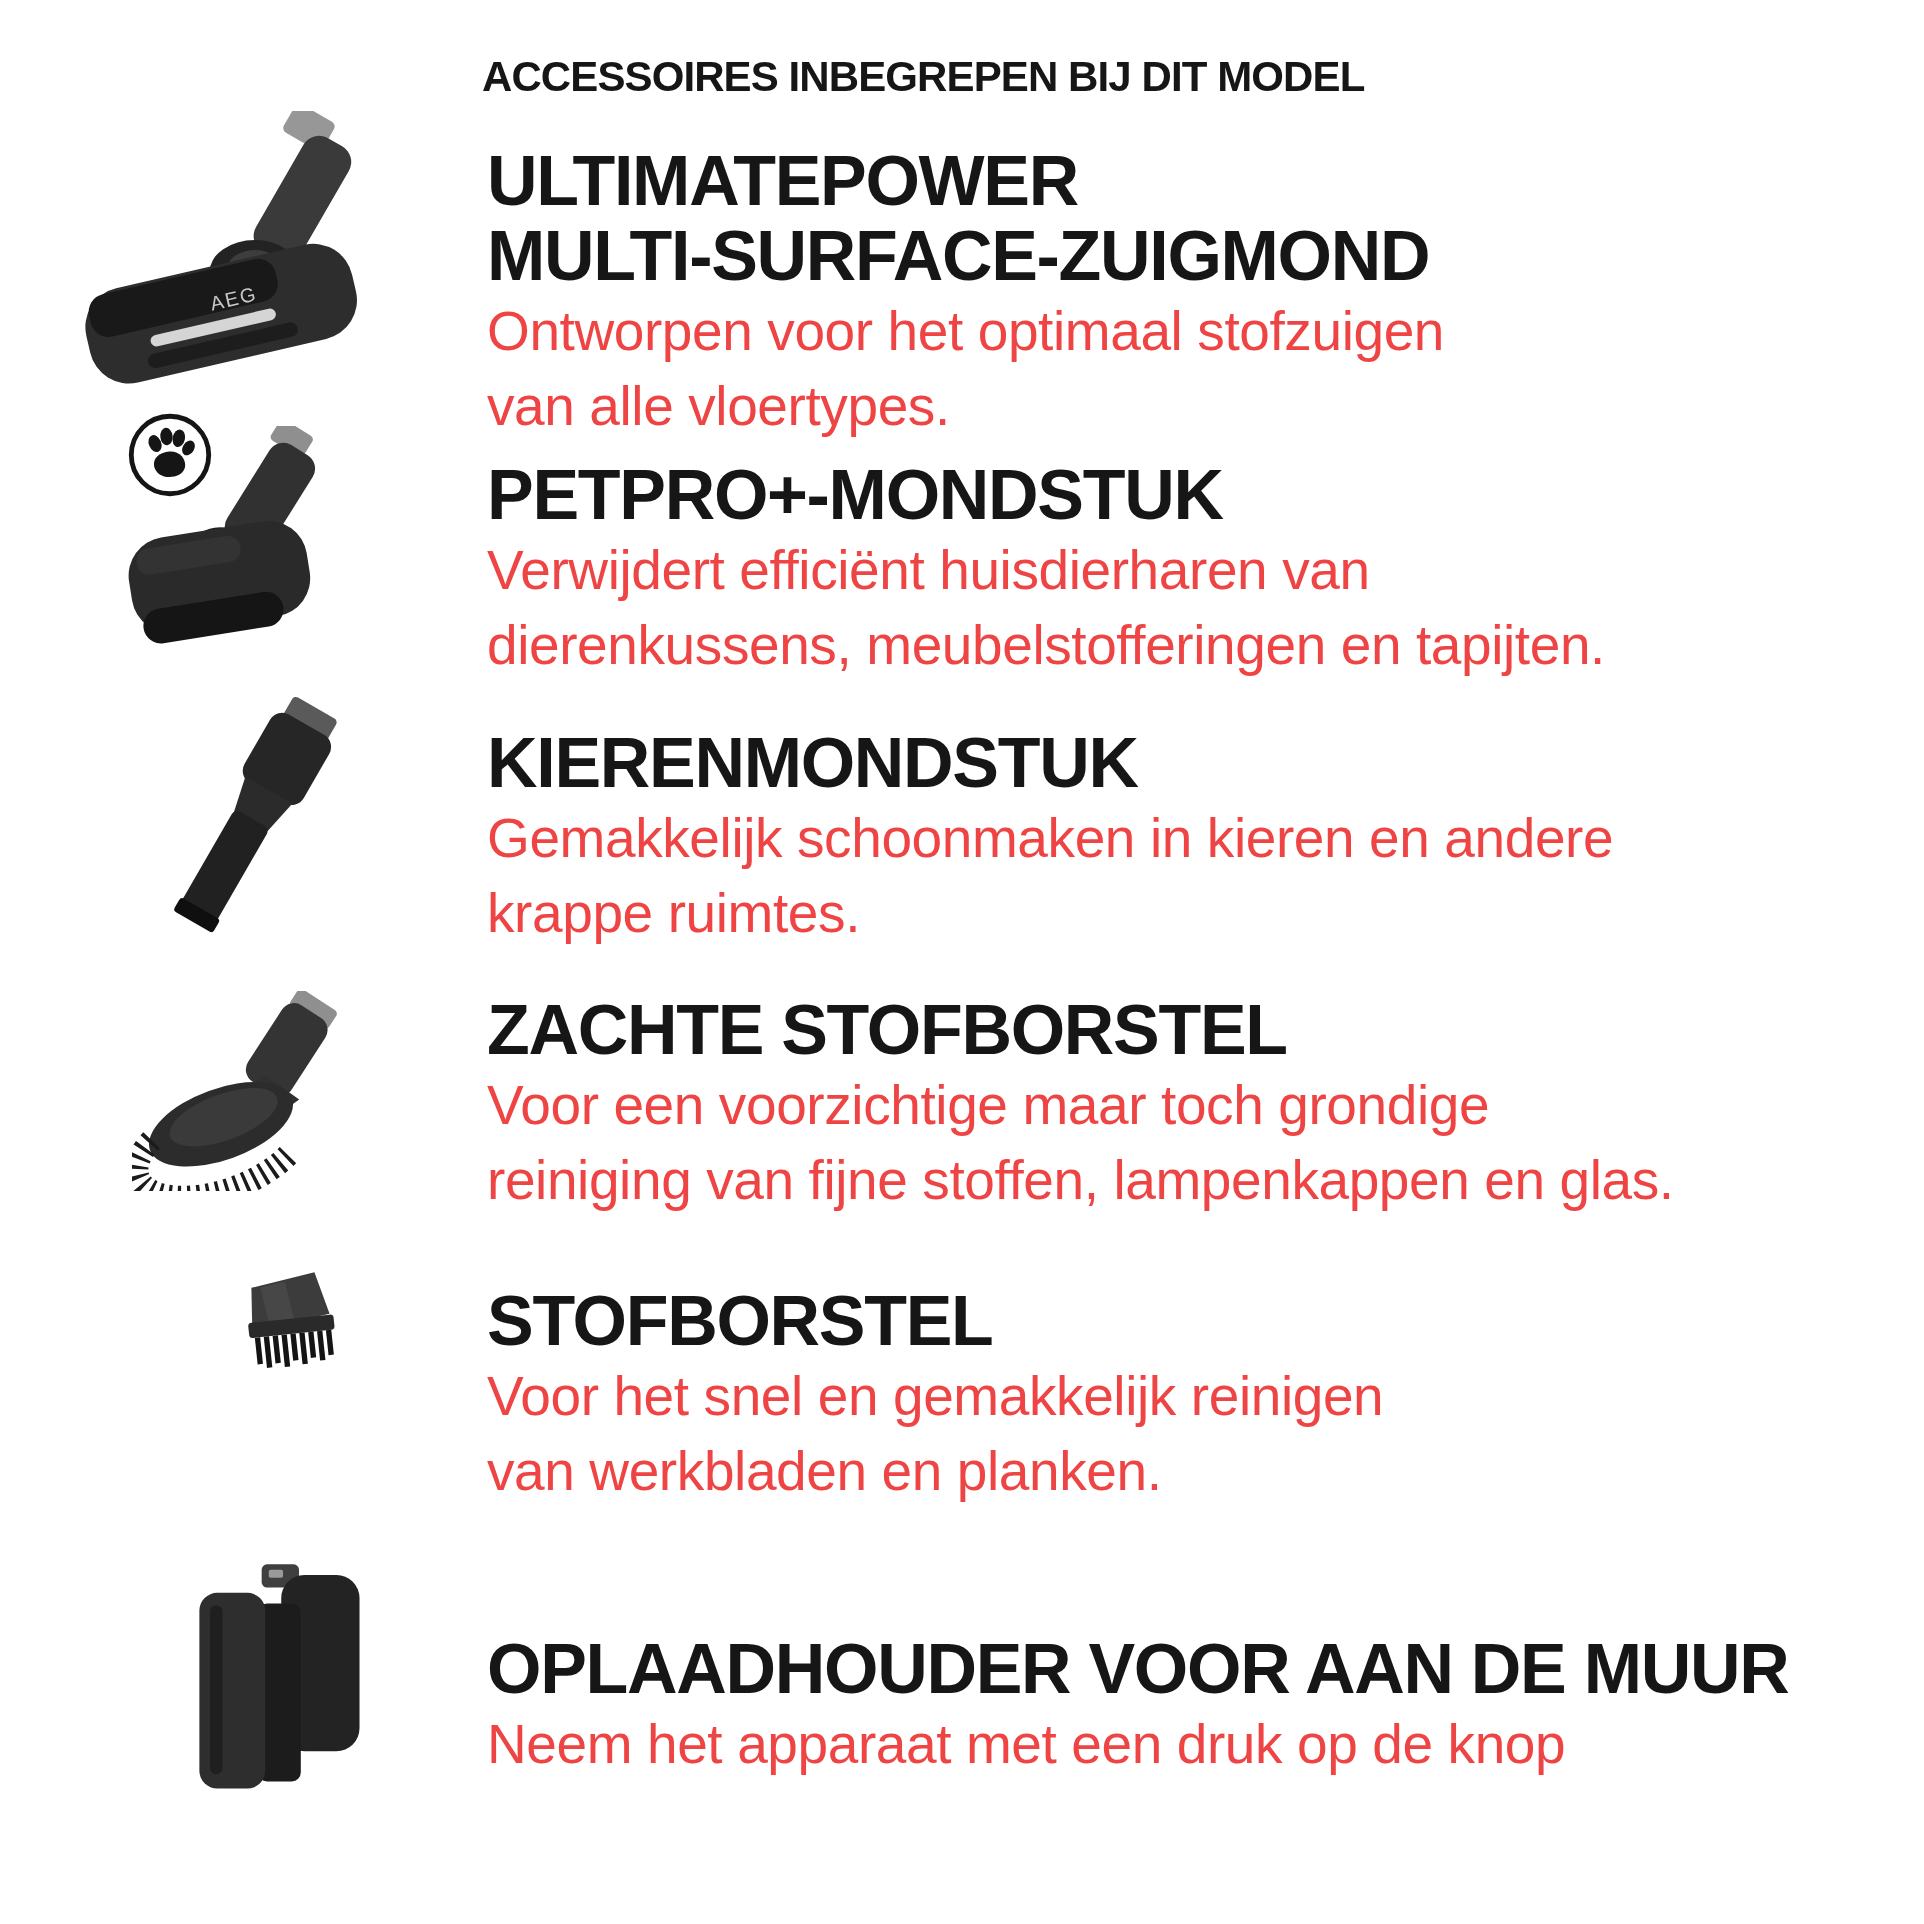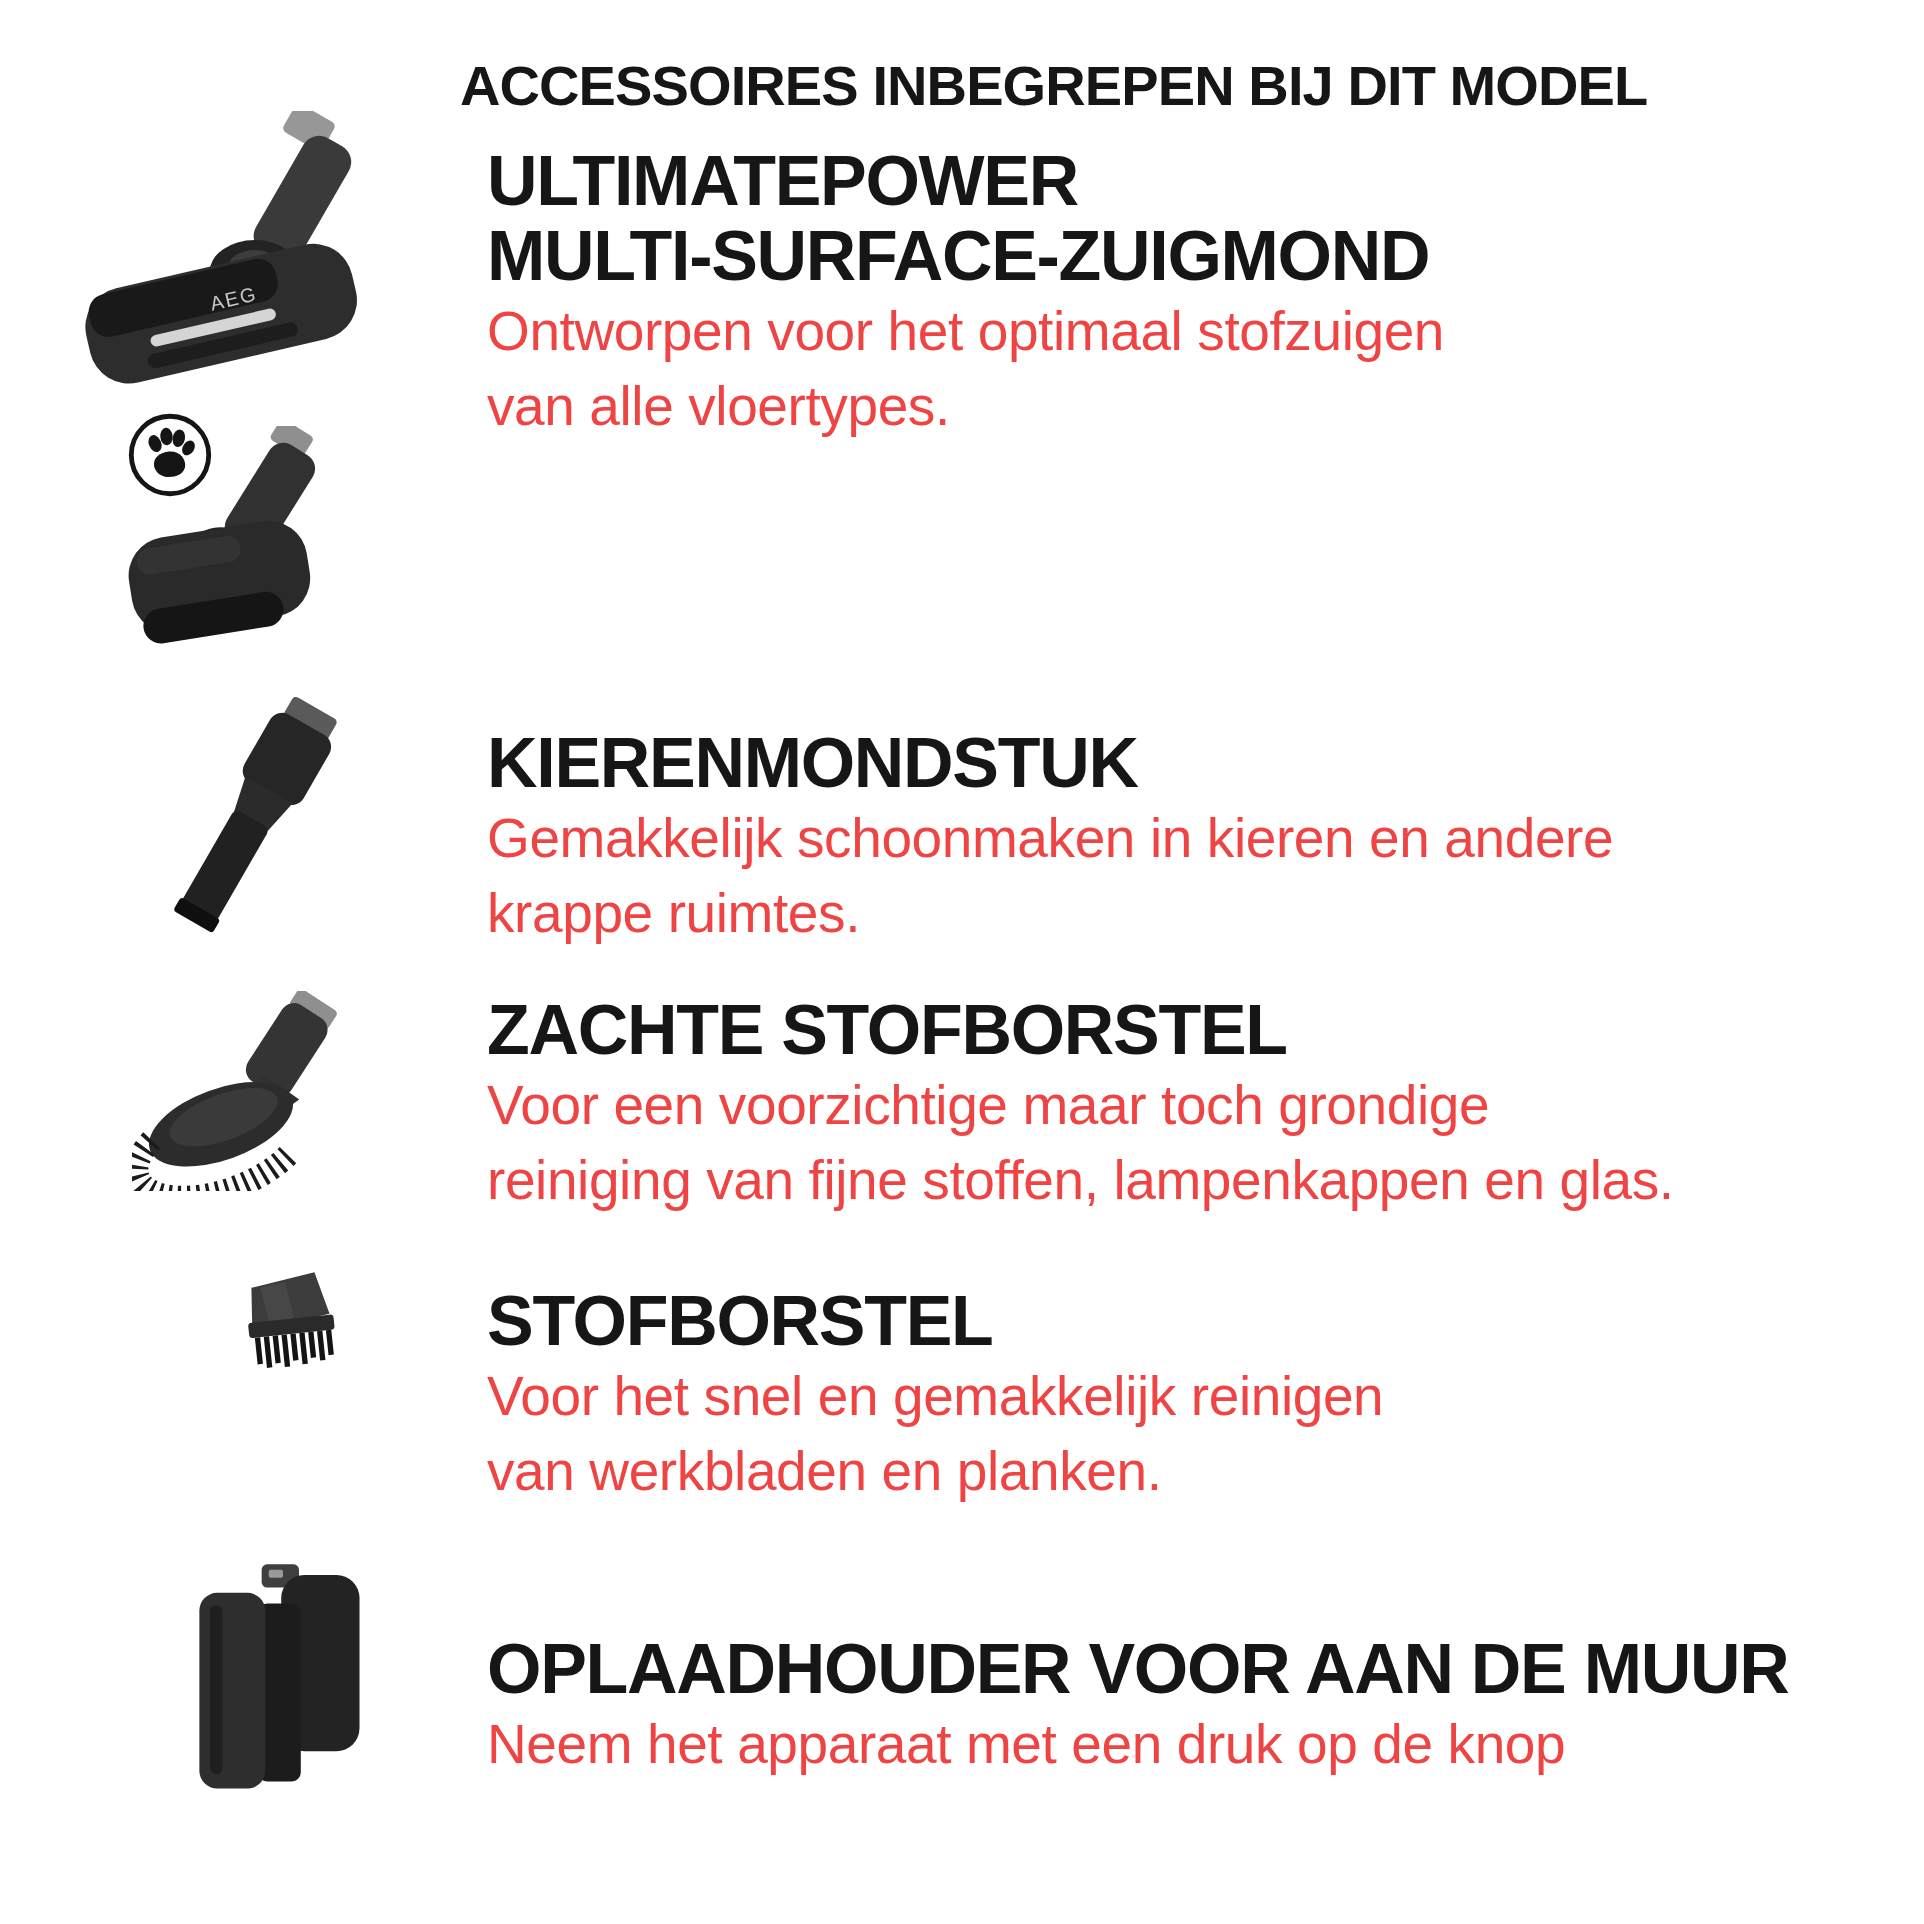--- a/index.html
+++ b/index.html
@@ -1,22 +1,22 @@
 <!DOCTYPE html>
 <html style="font-size:14.3px"><head>
 <meta charset="utf-8">
 <style>
   html,body{margin:0;padding:0;background:#ffffff;}
   .page{
     position:relative;width:1925px;height:1925px;background:#ffffff;
     font-family:"Liberation Sans", sans-serif;color:#1c1c1c;overflow:hidden;
   }
   .header{
-    position:absolute;left:460px;top:53px;
-    font-size:56px;font-weight:700;letter-spacing:-0.9px;color:#161616;
+    position:absolute;left:482px;top:53px;
+    font-size:42px;font-weight:700;letter-spacing:-0.9px;color:#161616;
     white-space:nowrap;
   }
   .sec-text{position:absolute;left:487px;}
   .title{
     font-size:70px;line-height:75px;font-weight:700;letter-spacing:-1.3px;
     color:#161616;white-space:nowrap;
   }
   .desc{
     font-size:55px;line-height:75px;font-weight:400;letter-spacing:-0.4px;
     color:#ef4444;white-space:nowrap;
@@ -126,20 +126,25 @@
     </svg>
   </div>
 
   <div class="sec-text" style="top:144px;">
     <div class="title">ULTIMATEPOWER</div>
     <div class="title">MULTI-SURFACE-ZUIGMOND</div>
     <div class="desc">Ontworpen voor het optimaal stofzuigen</div>
     <div class="desc">van alle vloertypes.</div>
   </div>
 
+  <div class="sec-text" style="top:458px;">
+    <div class="title">PETPRO+-MONDSTUK</div>
+    <div class="desc">Verwijdert efficiënt huisdierharen van</div>
+    <div class="desc">dierenkussens, meubelstofferingen en tapijten.</div>
+  </div>
 
   <div class="sec-text" style="top:706px;margin-top:20px;">
     <div class="title">KIERENMONDSTUK</div>
     <div class="desc">Gemakkelijk schoonmaken in kieren en andere</div>
     <div class="desc">krappe ruimtes.</div>
   </div>
 
   <div class="sec-text" style="top:993px;">
     <div class="title">ZACHTE STOFBORSTEL</div>
     <div class="desc">Voor een voorzichtige maar toch grondige</div>

